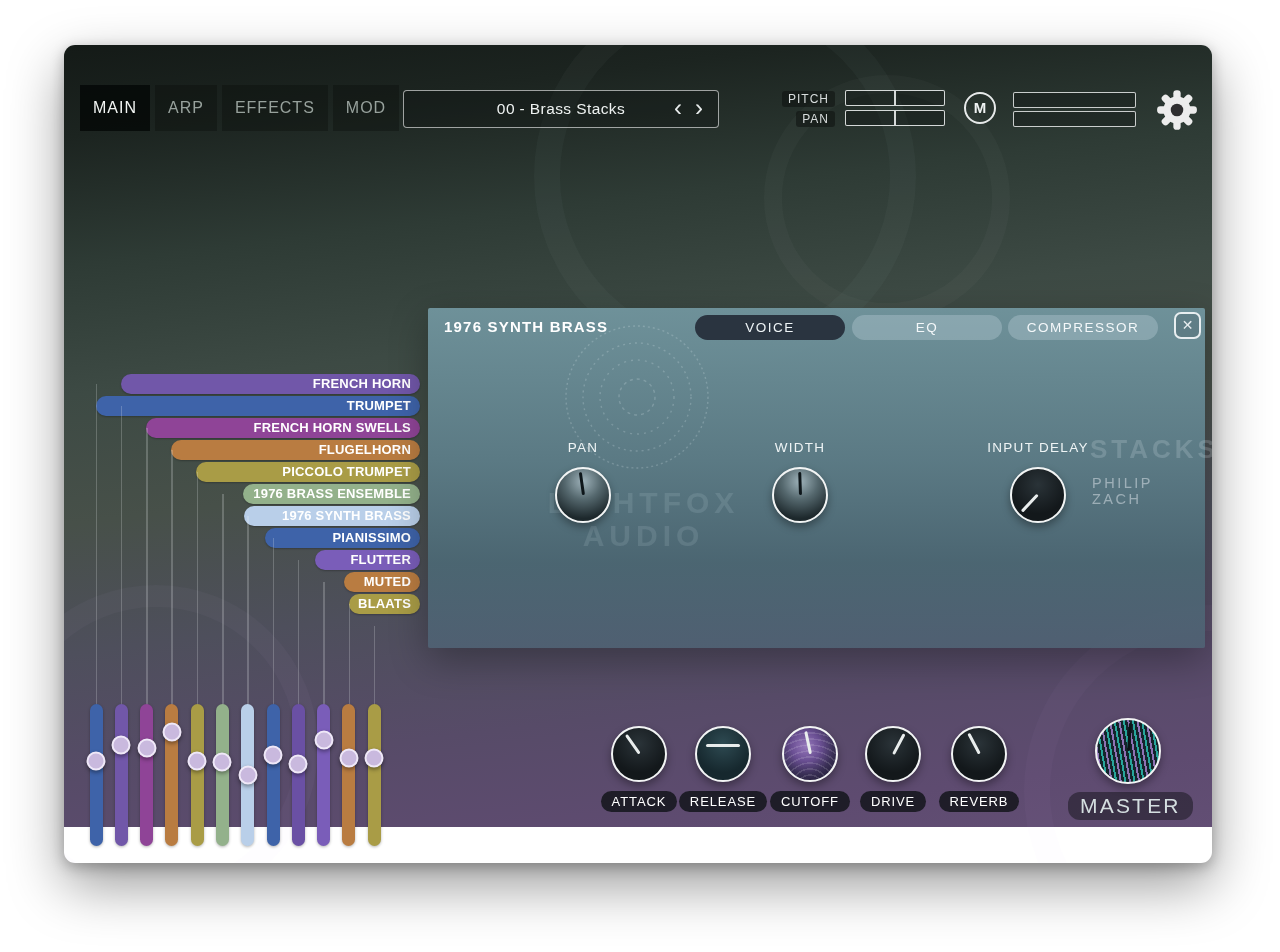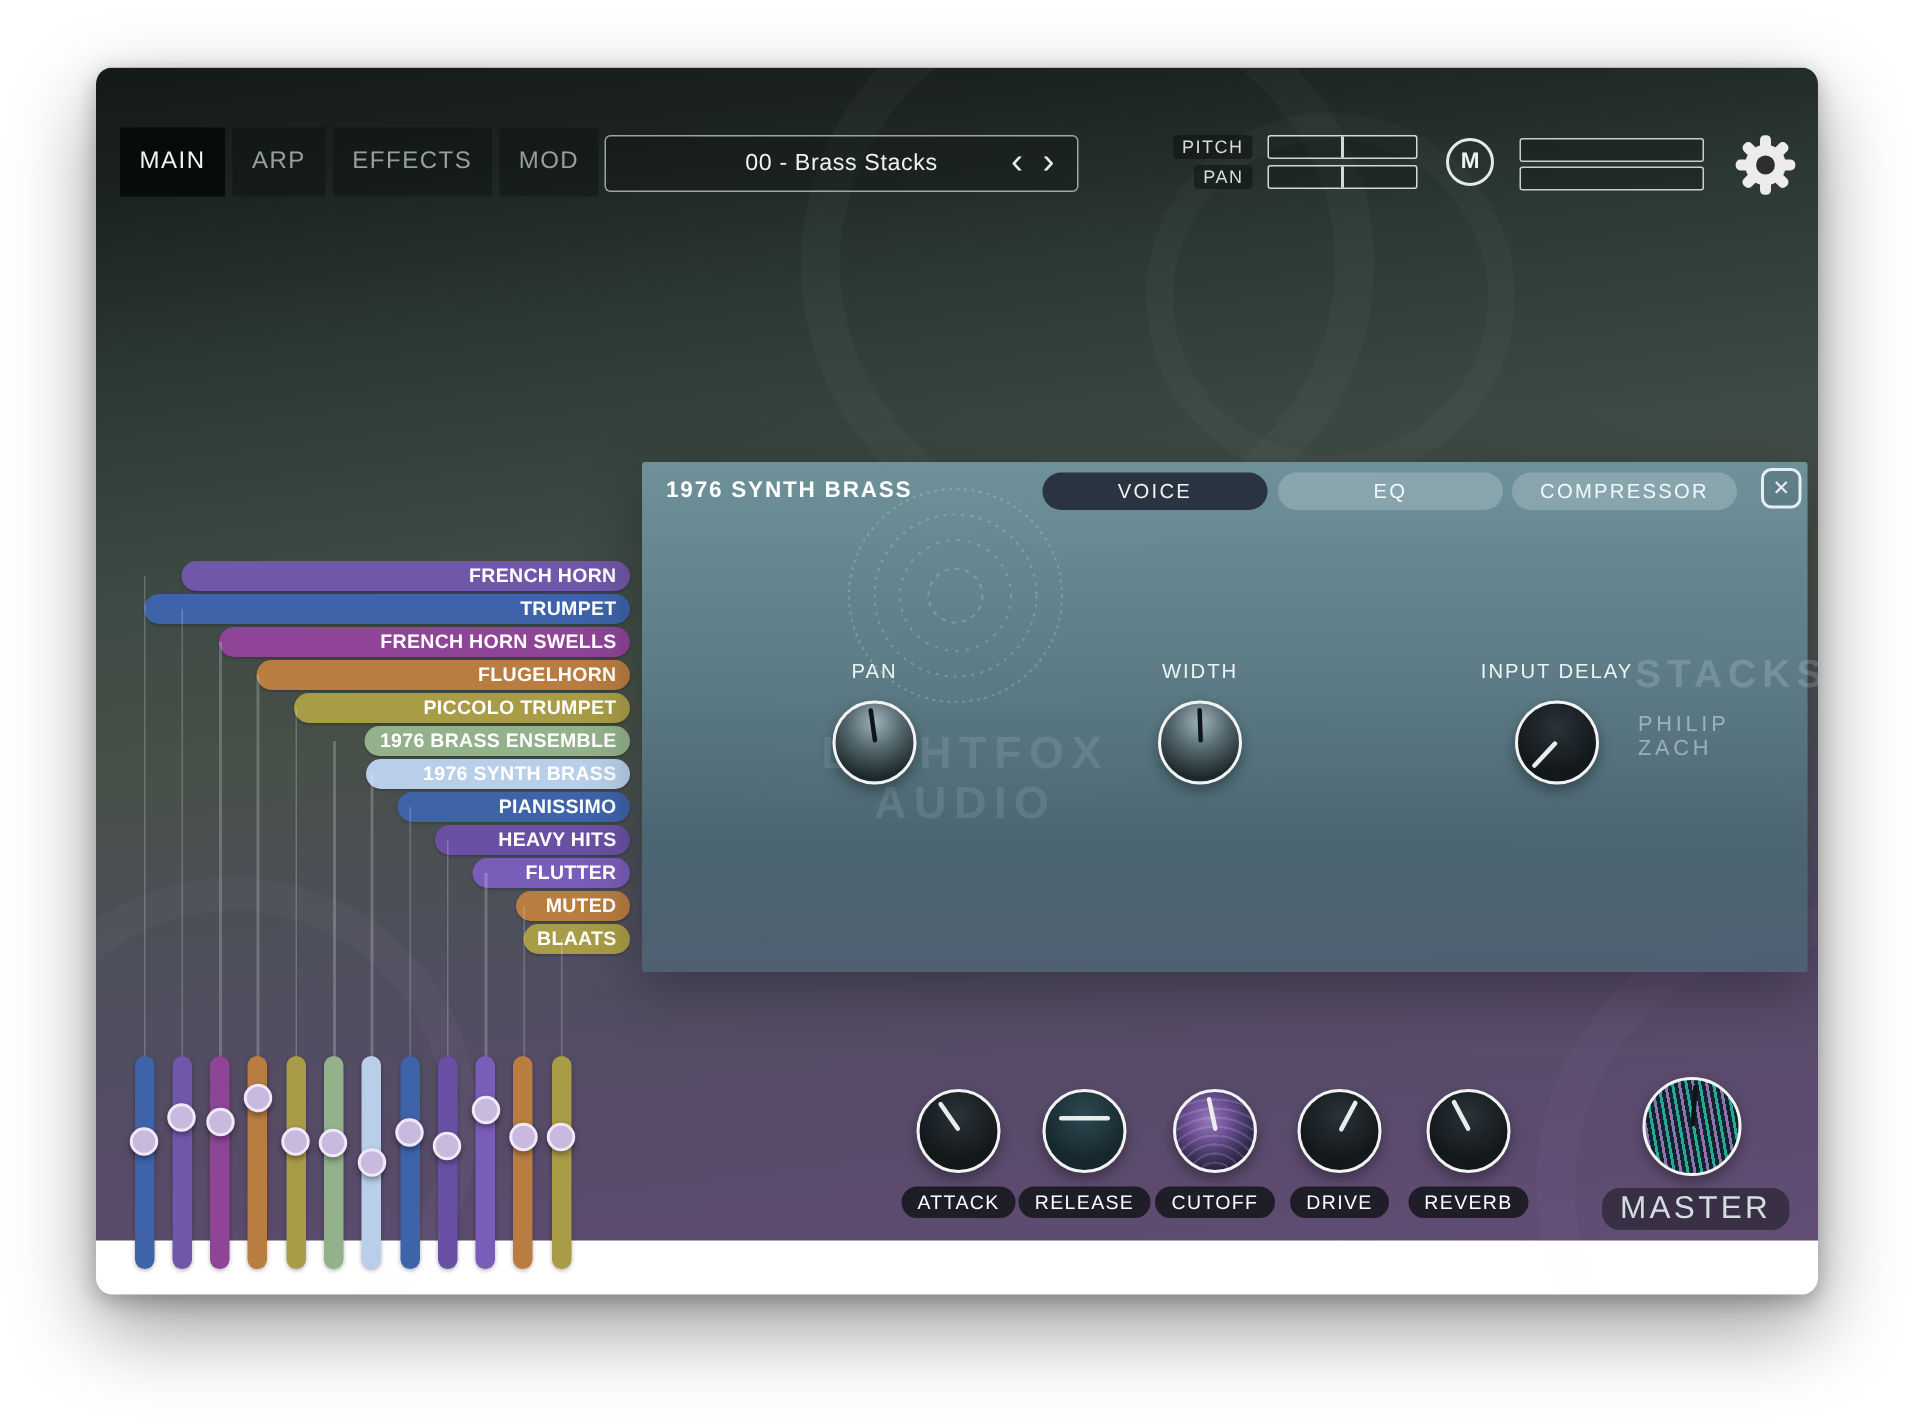--- a/index.html
+++ b/index.html
@@ -212,25 +212,20 @@
             <span class="ilabel">1976 SYNTH BRASS</span>
           </div>
         </div>
 
         <div class="irow" style="--i: 7;">
           <div class="ibar" style="background-color: rgb(62, 99, 169); width: 155px;">
             <span class="ilabel">PIANISSIMO</span>
           </div>
         </div>
 
-        <div class="irow" style="--i: 8;">
-          <div class="ibar" style="background-color: rgb(106, 80, 164); width: 130px;">
-            <span class="ilabel">HEAVY HITS</span>
-          </div>
-        </div>
 
         <div class="irow" style="--i: 9;">
           <div class="ibar" style="background-color: rgb(122, 93, 185); width: 105px;">
             <span class="ilabel">FLUTTER</span>
           </div>
         </div>
 
         <div class="irow" style="--i: 10;">
           <div class="ibar" style="background-color: rgb(185, 124, 65); width: 76px;">
             <span class="ilabel">MUTED</span>

